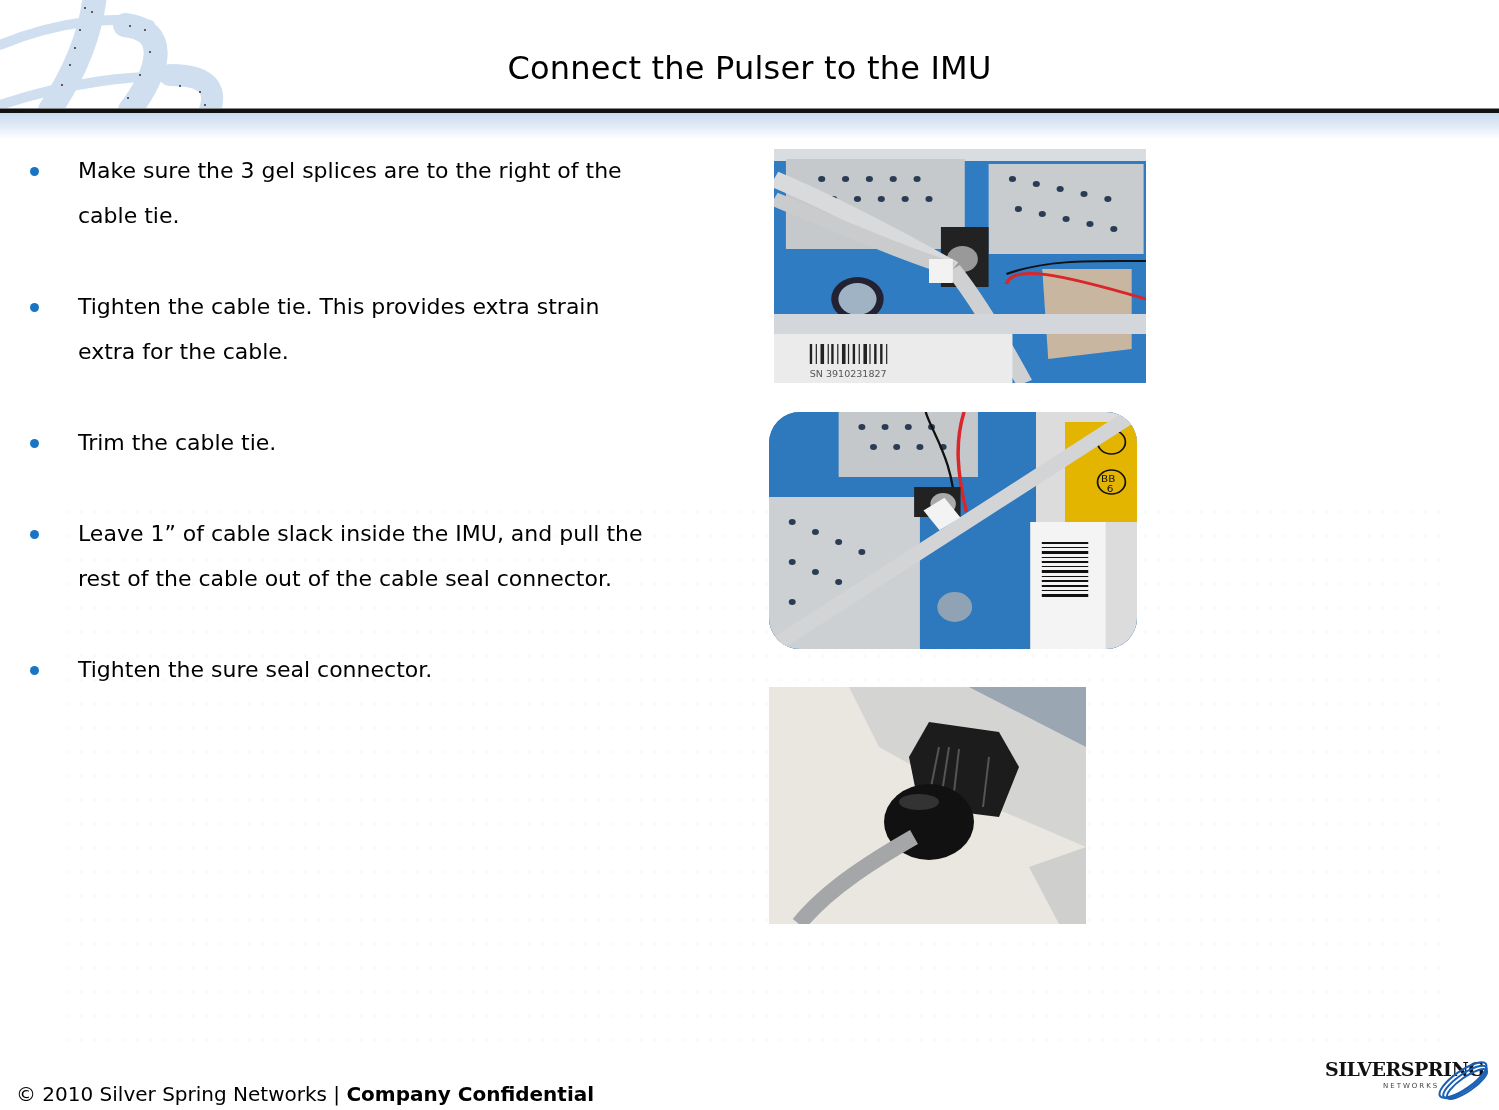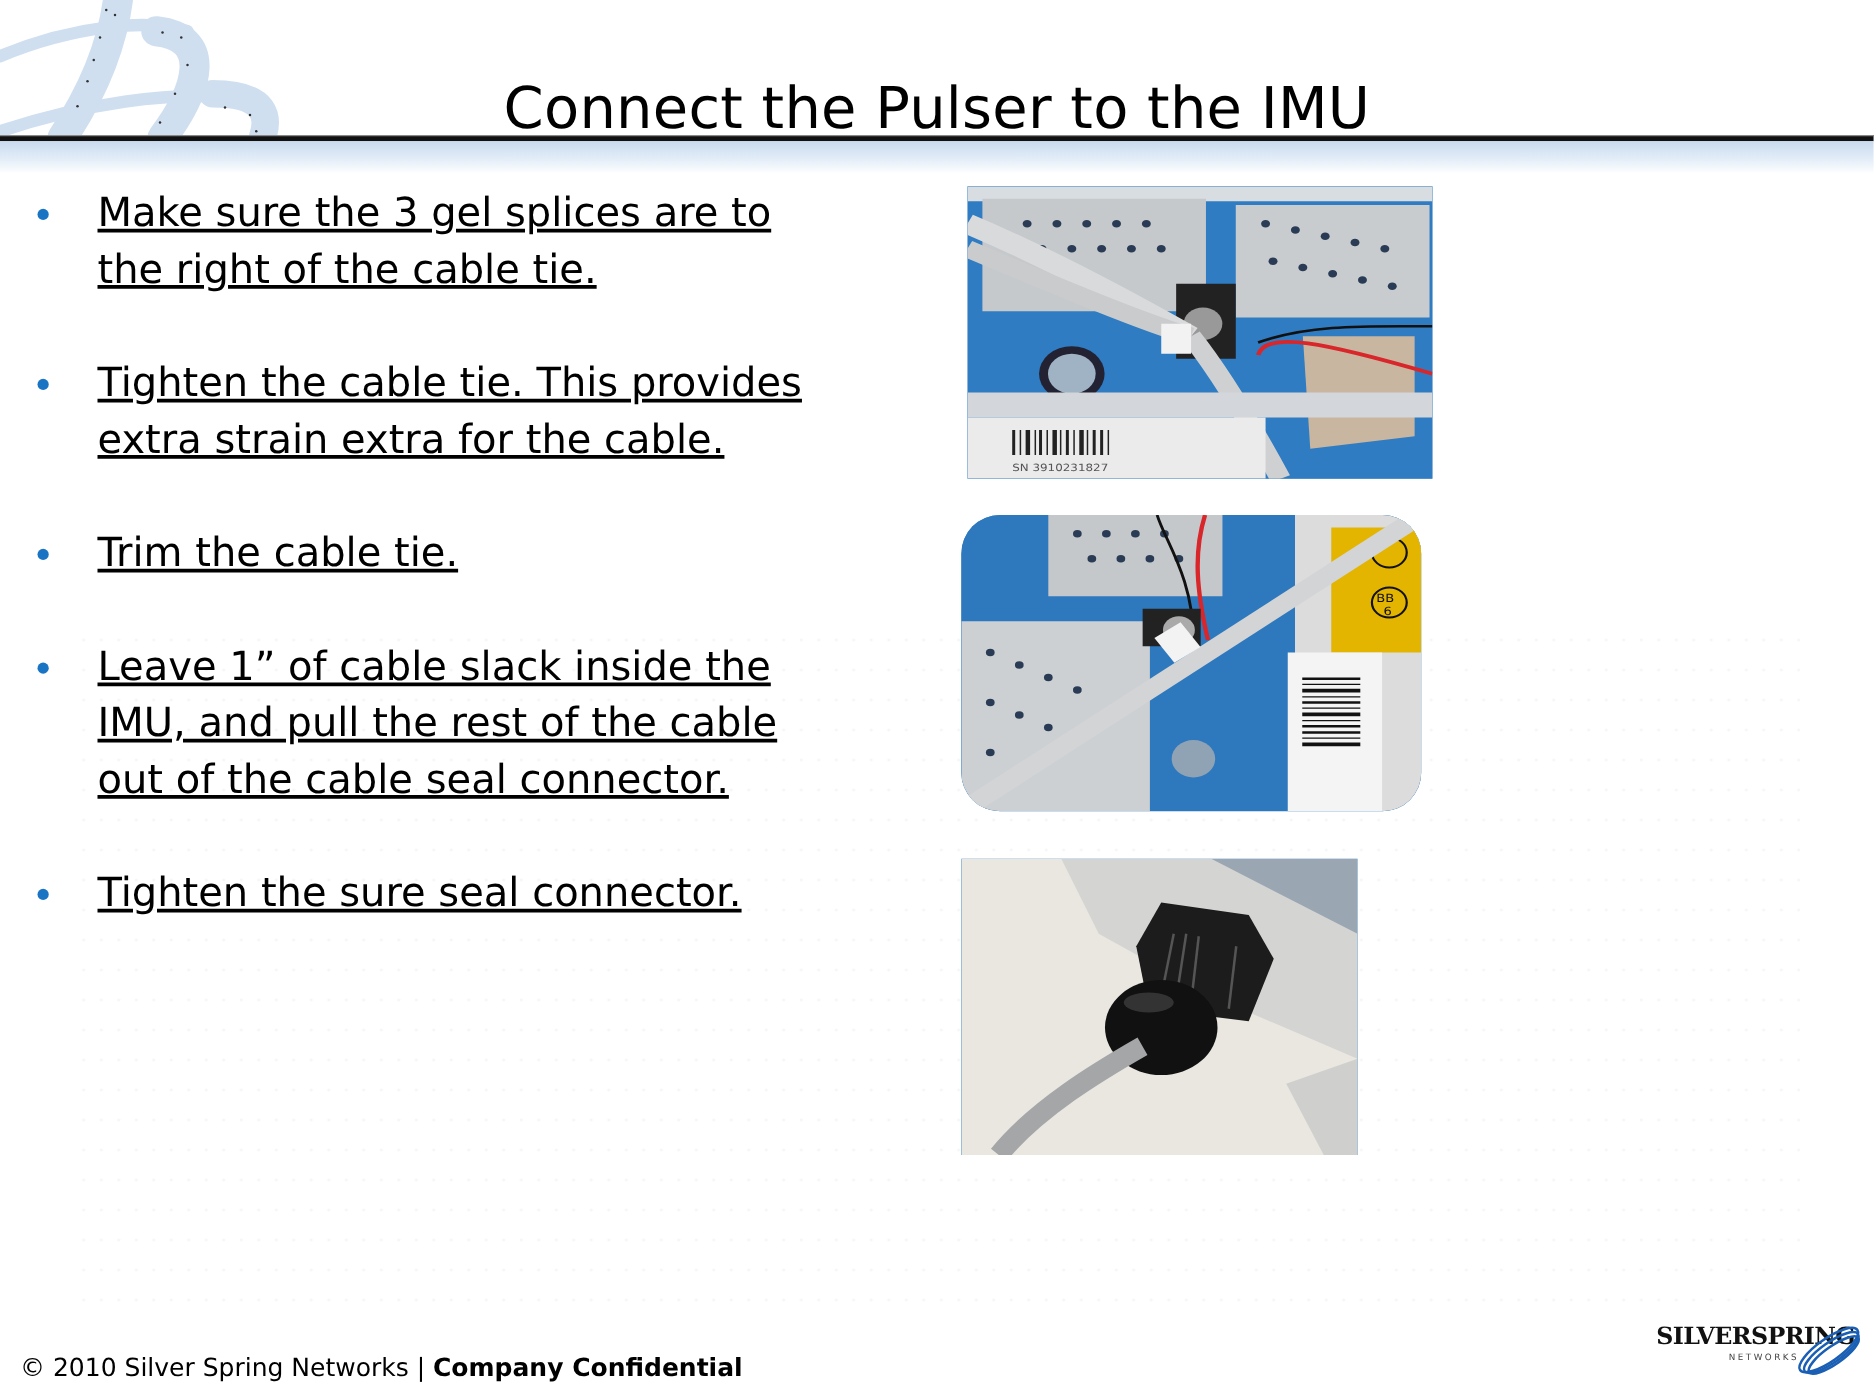--- a/index.html
+++ b/index.html
@@ -13,38 +13,38 @@
     .bg-dots {
       position: absolute; left: 60px; top: 500px; width: 1380px; height: 560px;
       background-image: radial-gradient(circle, rgba(200,205,215,0.35) 1px, transparent 1.4px);
       background-size: 14px 24px;
       opacity: 0.5;
       pointer-events: none;
     }
     .logo-swoosh { position: absolute; left: 0; top: 0; width: 230px; height: 110px; }
     .title {
       position: absolute; left: 0; right: 0; top: 28px;
-      text-align: center; font-size: 46px; font-weight: normal;
+      text-align: center; font-size: 32px; font-weight: normal;
       letter-spacing: 0.2px; padding-left: 0;
     }
     .header-rule {
       position: absolute; left: 0; top: 108px; width: 1499px; height: 4px;
       background: #111; border-top: 1px solid #888;
     }
     .header-band {
       position: absolute; left: 0; top: 113px; width: 1499px; height: 26px;
       background: linear-gradient(to bottom, #c9dbef 0%, #e3edf8 55%, #ffffff 100%);
     }
     .bullets {
       position: absolute; left: 28px; top: 148px; width: 620px;
       list-style: none; margin: 0; padding: 0;
     }
     .bullet {
       position: relative; padding-left: 50px;
-      font-size: 32px; line-height: 45px; margin-bottom: 46px; text-decoration: underline;
+      font-size: 22px; line-height: 45px; margin-bottom: 46px;
     }
     .bullet-dot {
       position: absolute; left: 2px; top: 19px;
       width: 9px; height: 9px; border-radius: 50%; background: #1a74c4;
     }
     .photo {
       position: absolute; overflow: hidden; background: #3a7fbf;
     }
     .photo svg { display: block; width: 100%; height: 100%; }
     .footer {

